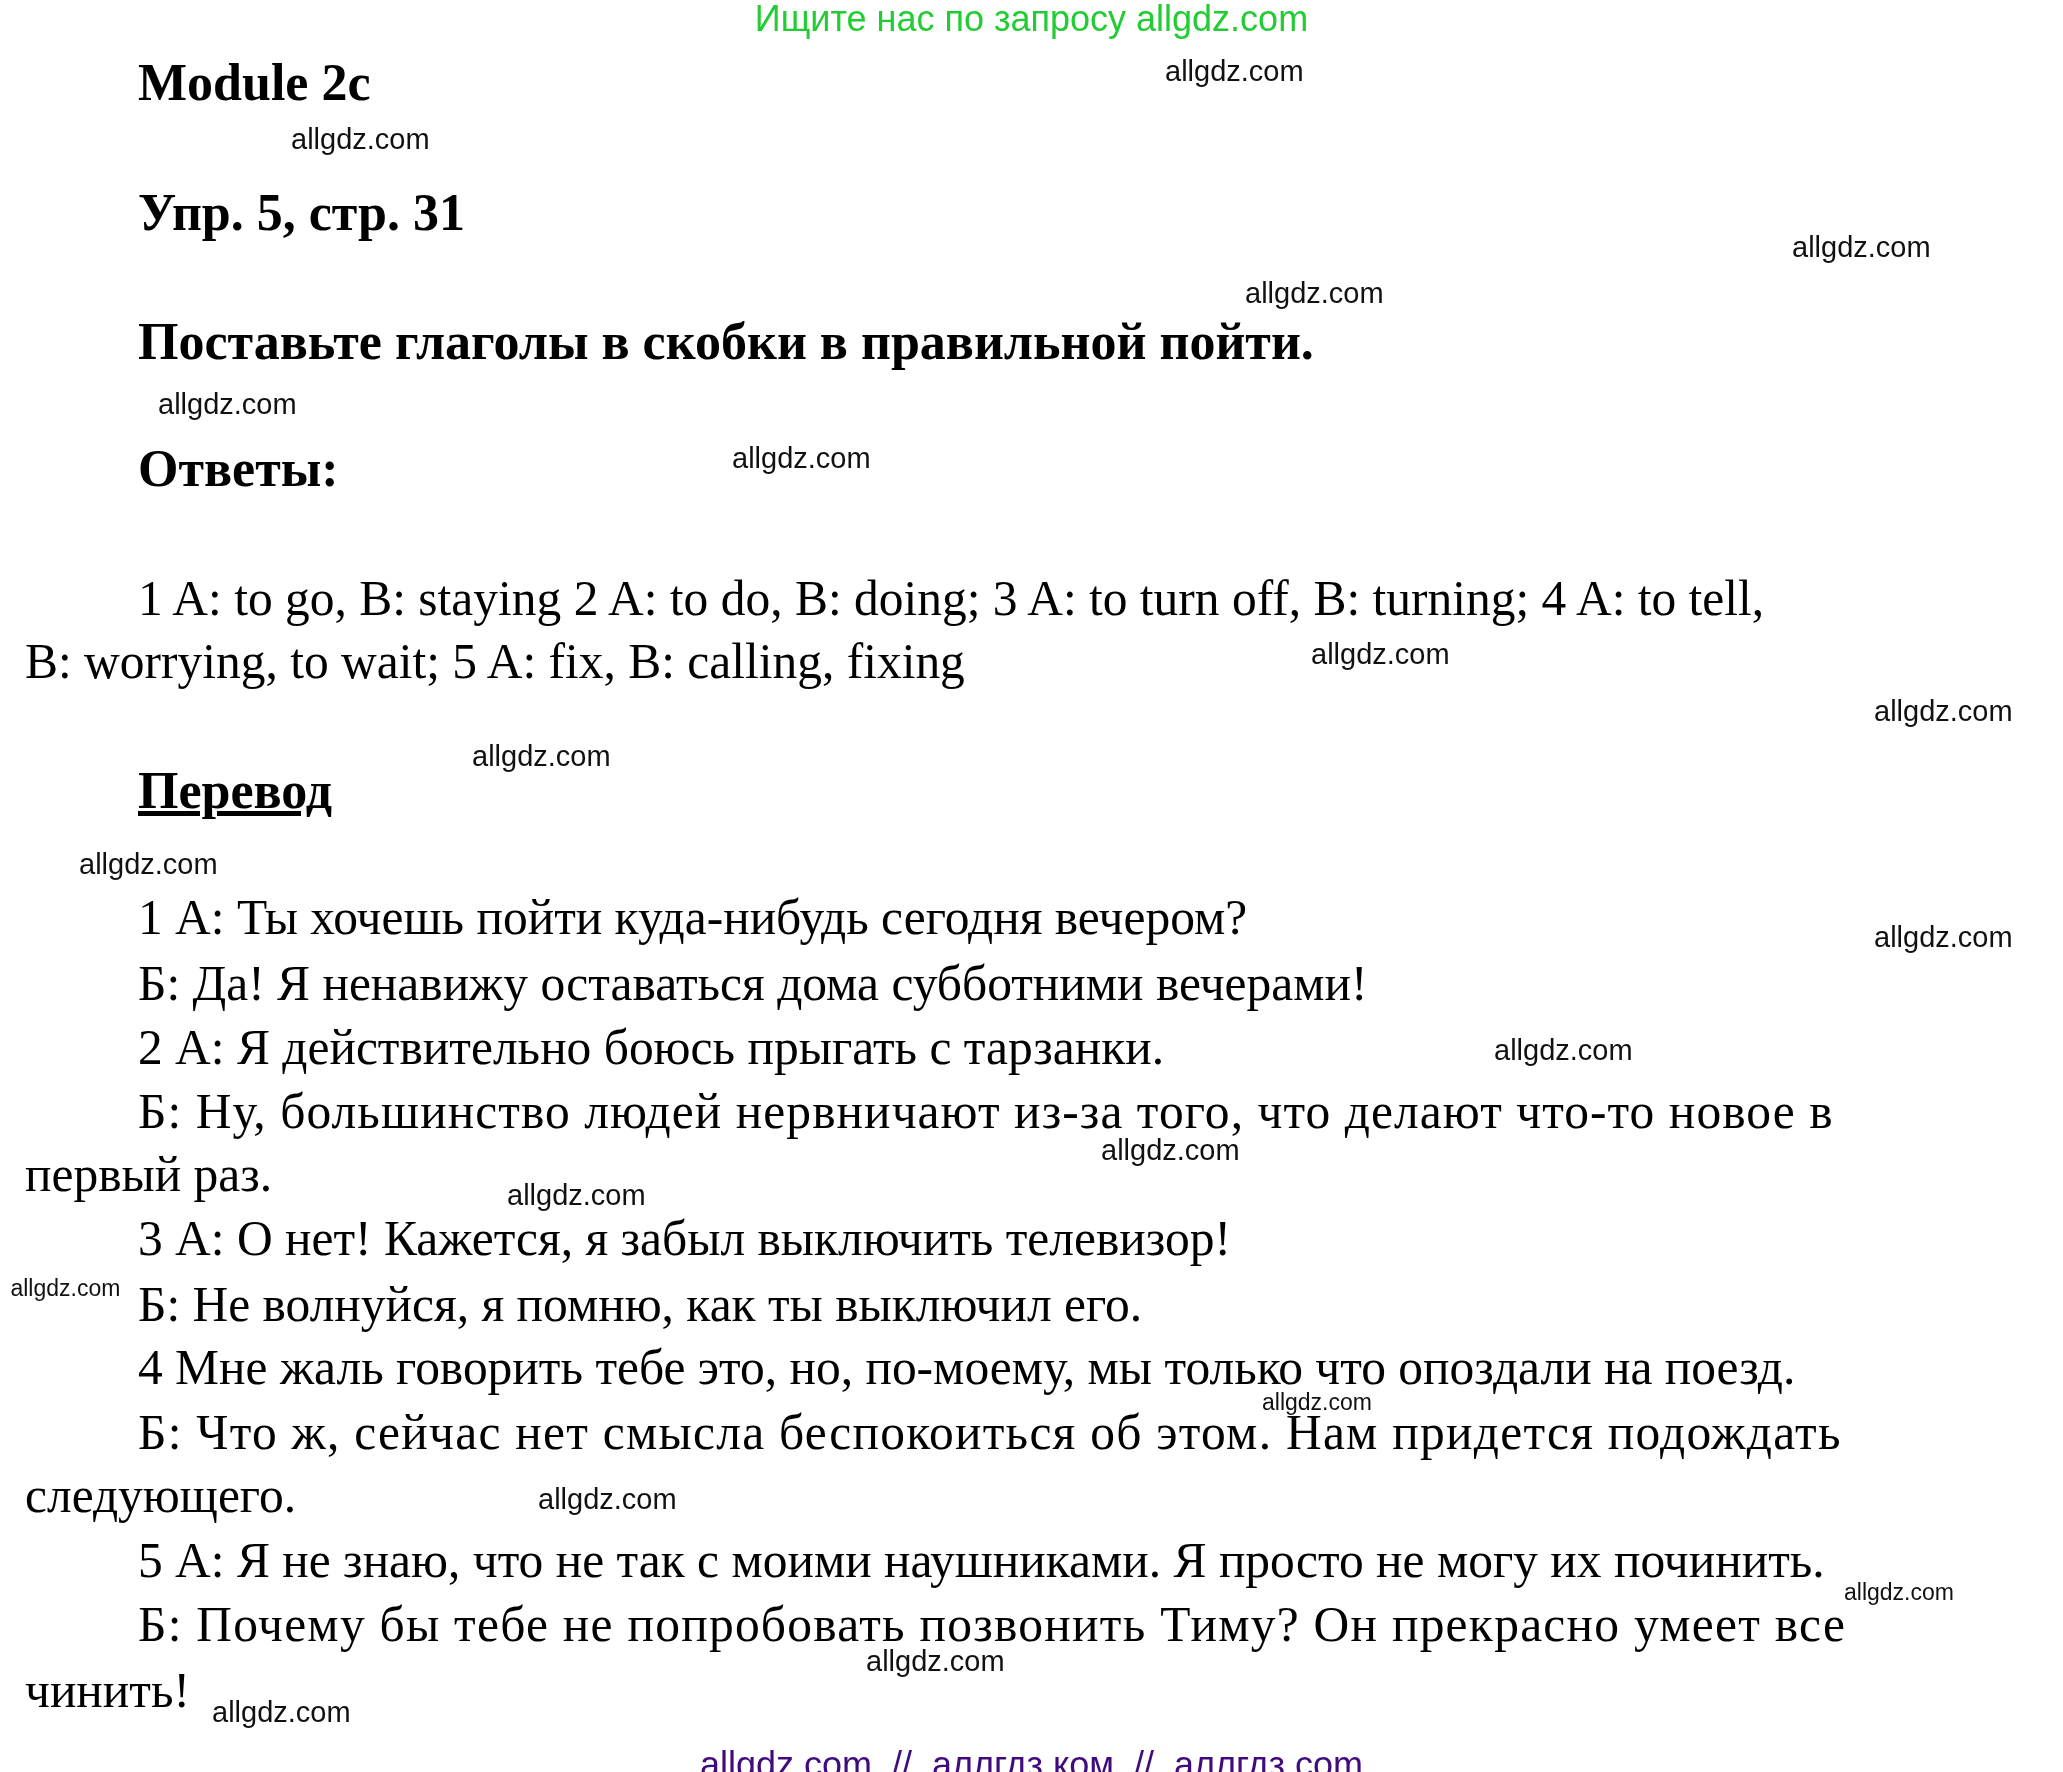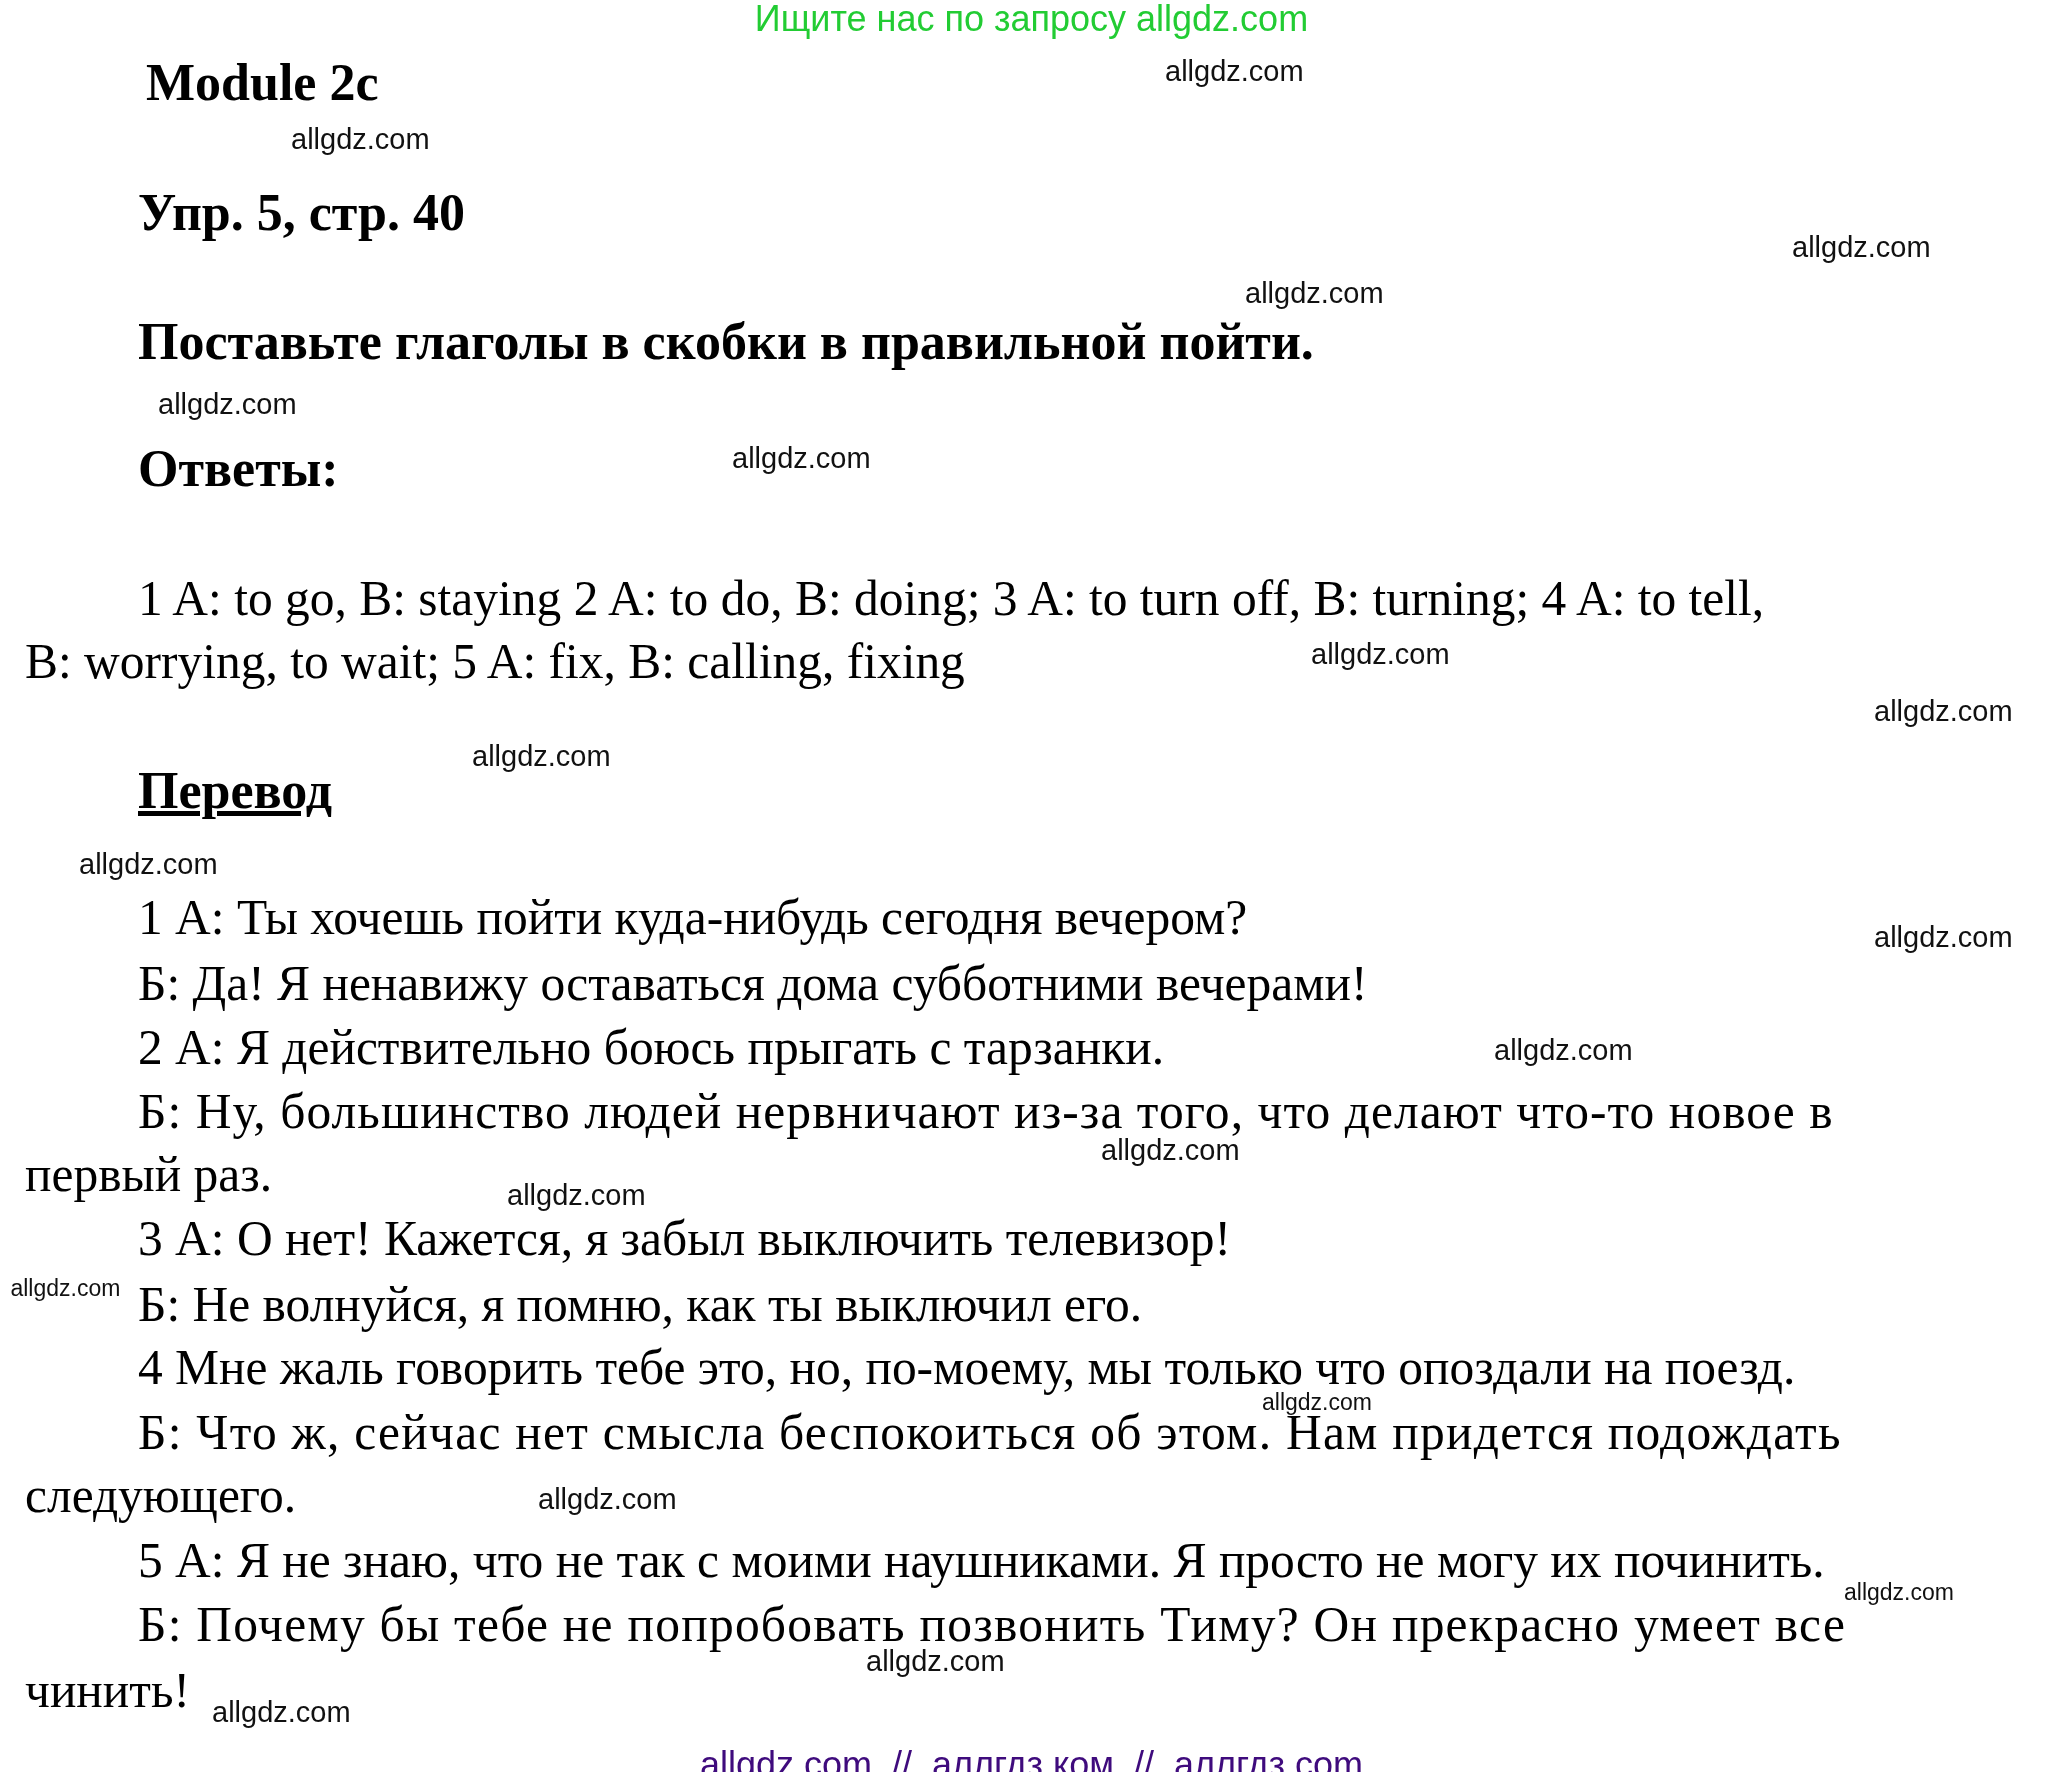--- a/index.html
+++ b/index.html
@@ -12,22 +12,22 @@
   .body-line { font-size:51px; line-height:1; transform:scaleX(0.97); transform-origin:left top; }
   .wm { font-size:29px; color:#111; }
   .wm-sm { font-size:23px; color:#111; }
   .footer { left:0; width:2063px; text-align:center; top:1744px; font-size:36px; color:#3f0b7d; }
 </style>
 </head>
 <body>
 
 <div class="abs sans head-promo">Ищите нас по запросу allgdz.com</div>
 
-<div class="abs serif h-bold" style="left:138px; top:57px;margin-left:8px;">Module 2c</div>
-<div class="abs serif h-bold" style="left:138px; top:187px;">Упр. 5, стр. 40</div>
+<div class="abs serif h-bold" style="left:138px; top:57px;">Module 2c</div>
+<div class="abs serif h-bold" style="left:138px; top:187px;">Упр. 5, стр. 31</div>
 <div class="abs serif h-bold" style="left:138px; top:316px;">Поставьте глаголы в скобки в правильной пойти.</div>
 <div class="abs serif h-bold" style="left:138px; top:443px;text-align:center;">Ответы:</div>
 
 <div class="abs serif body-line" style="left:138px; top:573px;">1 A: to go, B: staying 2 A: to do, B: doing; 3 A: to turn off, B: turning; 4 A: to tell,</div>
 <div class="abs serif body-line" style="left:24.6px; top:636px;">B: worrying, to wait; 5 A: fix, B: calling, fixing</div>
 
 <div class="abs serif h-bold" style="left:138px; top:765px;text-decoration:underline;">Перевод</div>
 
 <div class="abs serif body-line" style="left:138px; top:892px;">1 А: Ты хочешь пойти куда-нибудь сегодня вечером?</div>
 <div class="abs serif body-line" style="left:138px; top:958px;">Б: Да! Я ненавижу оставаться дома субботними вечерами!</div>

